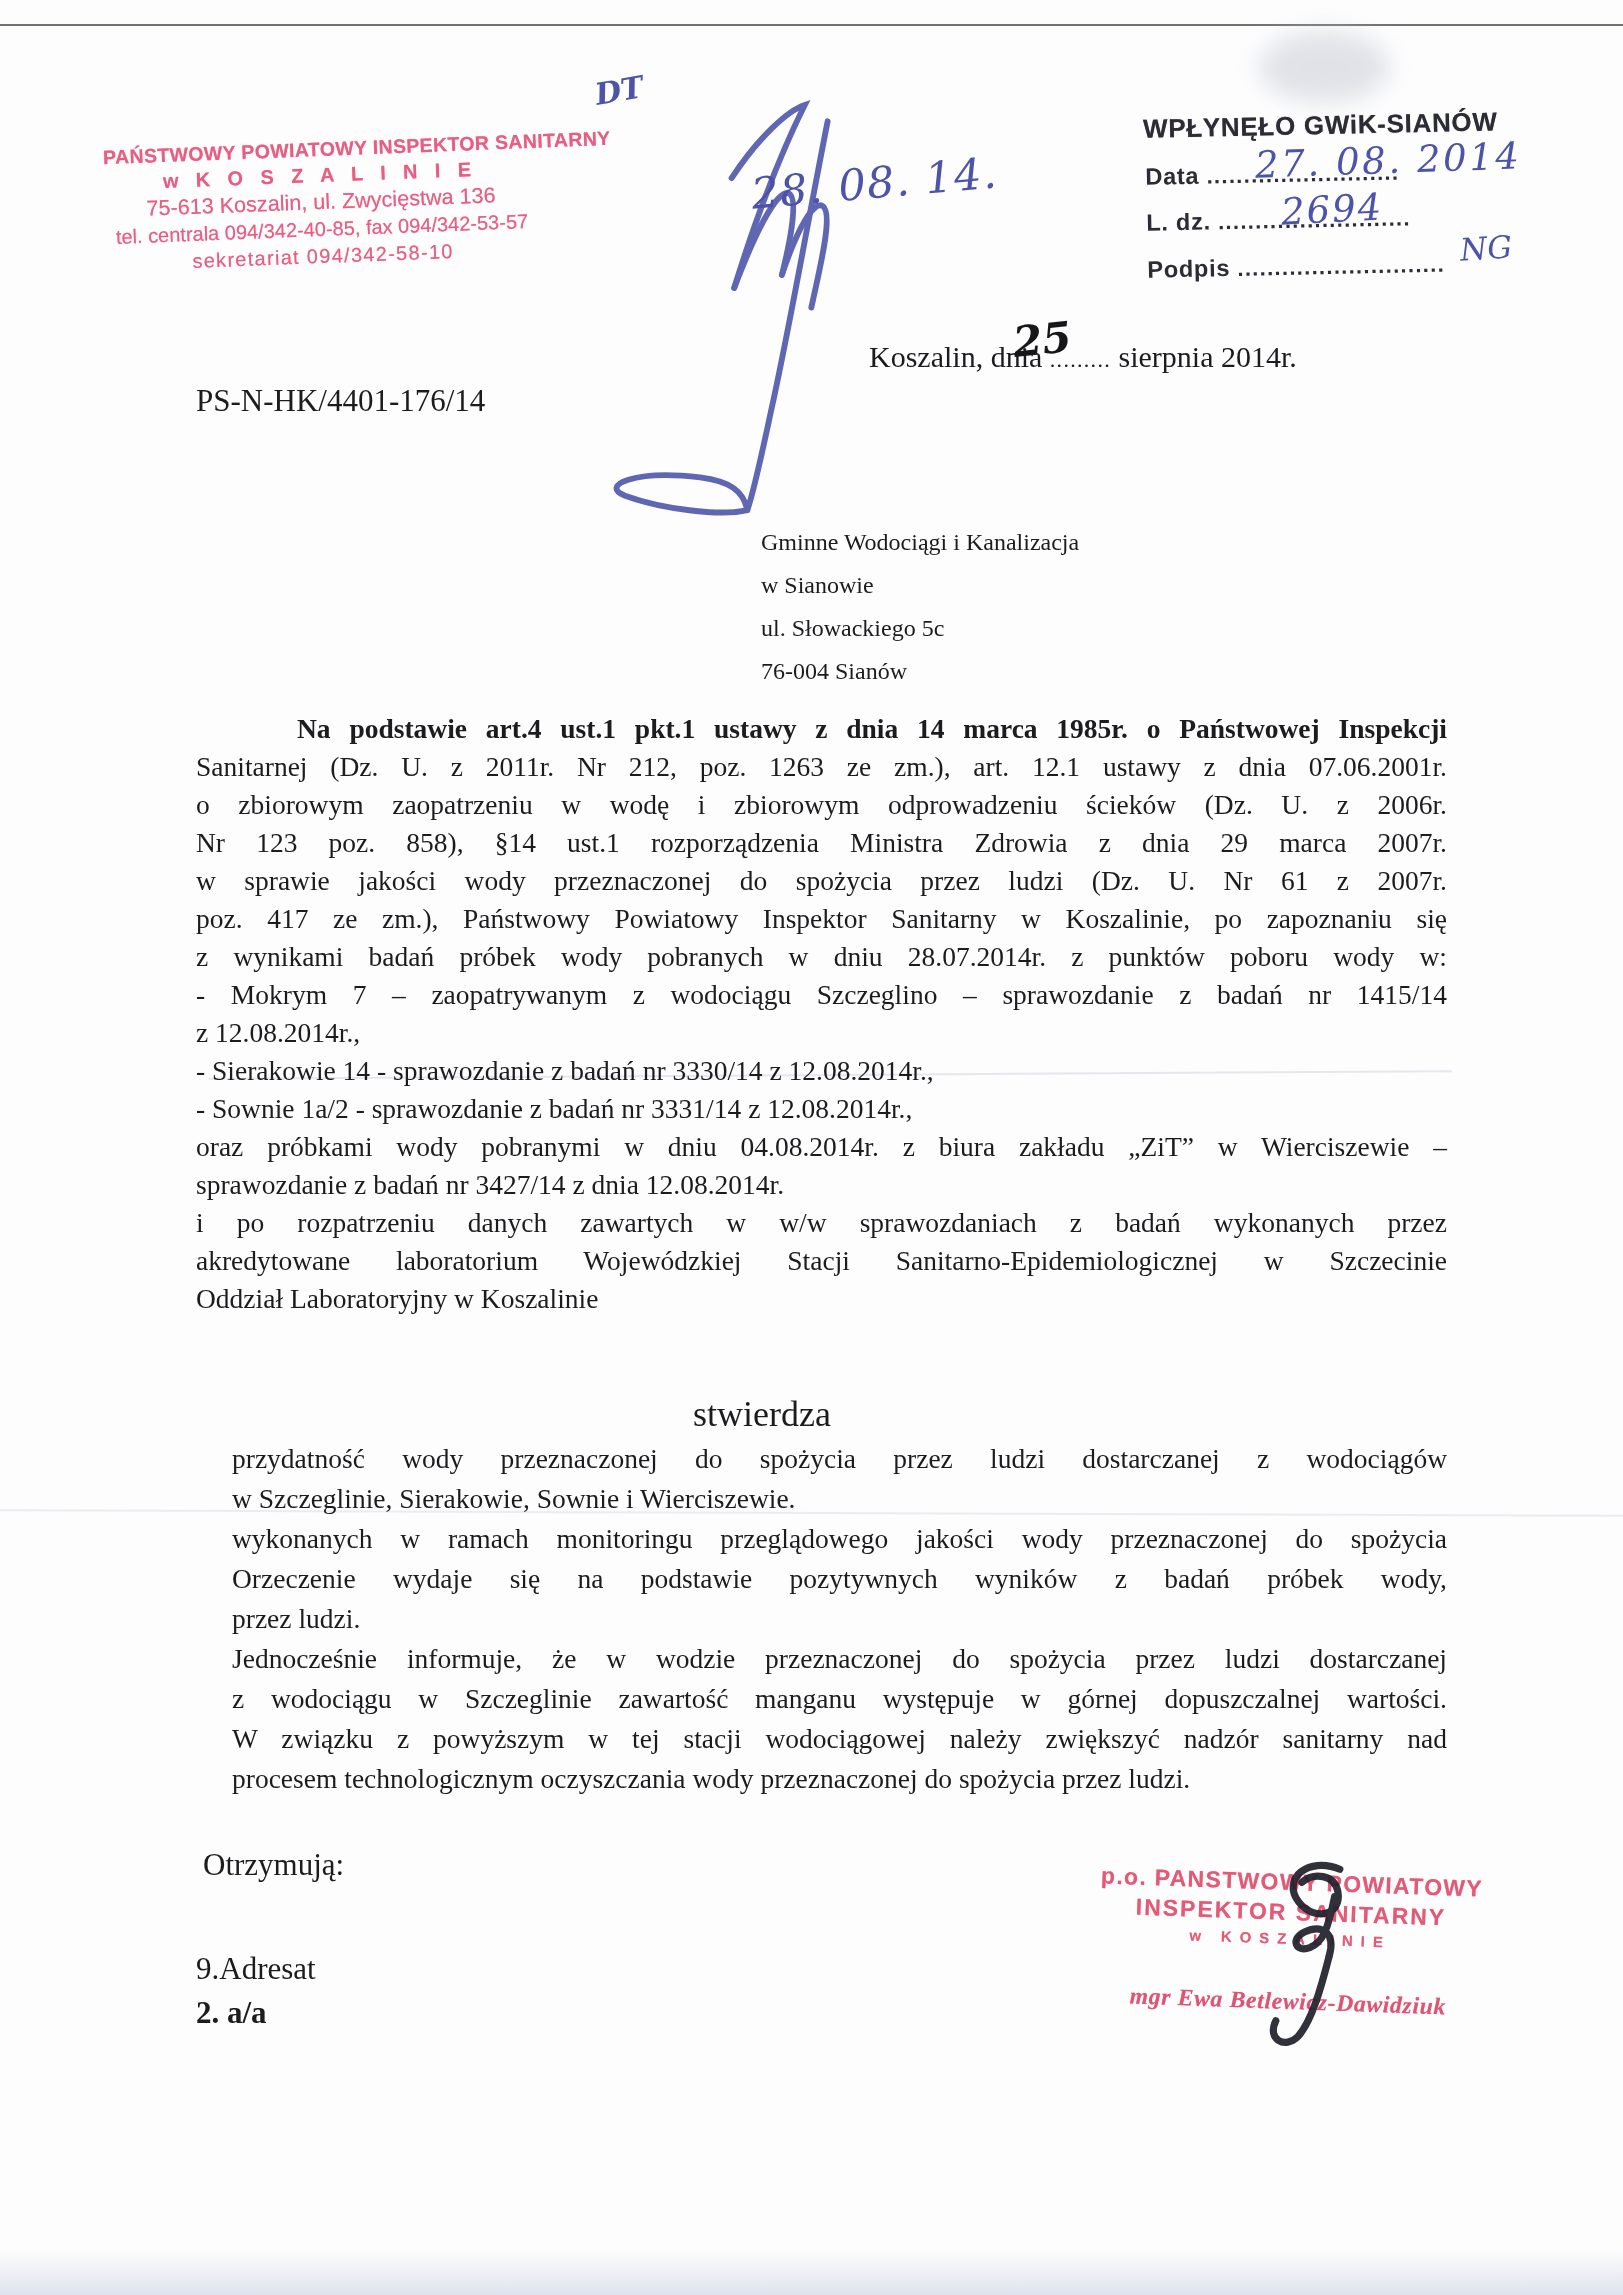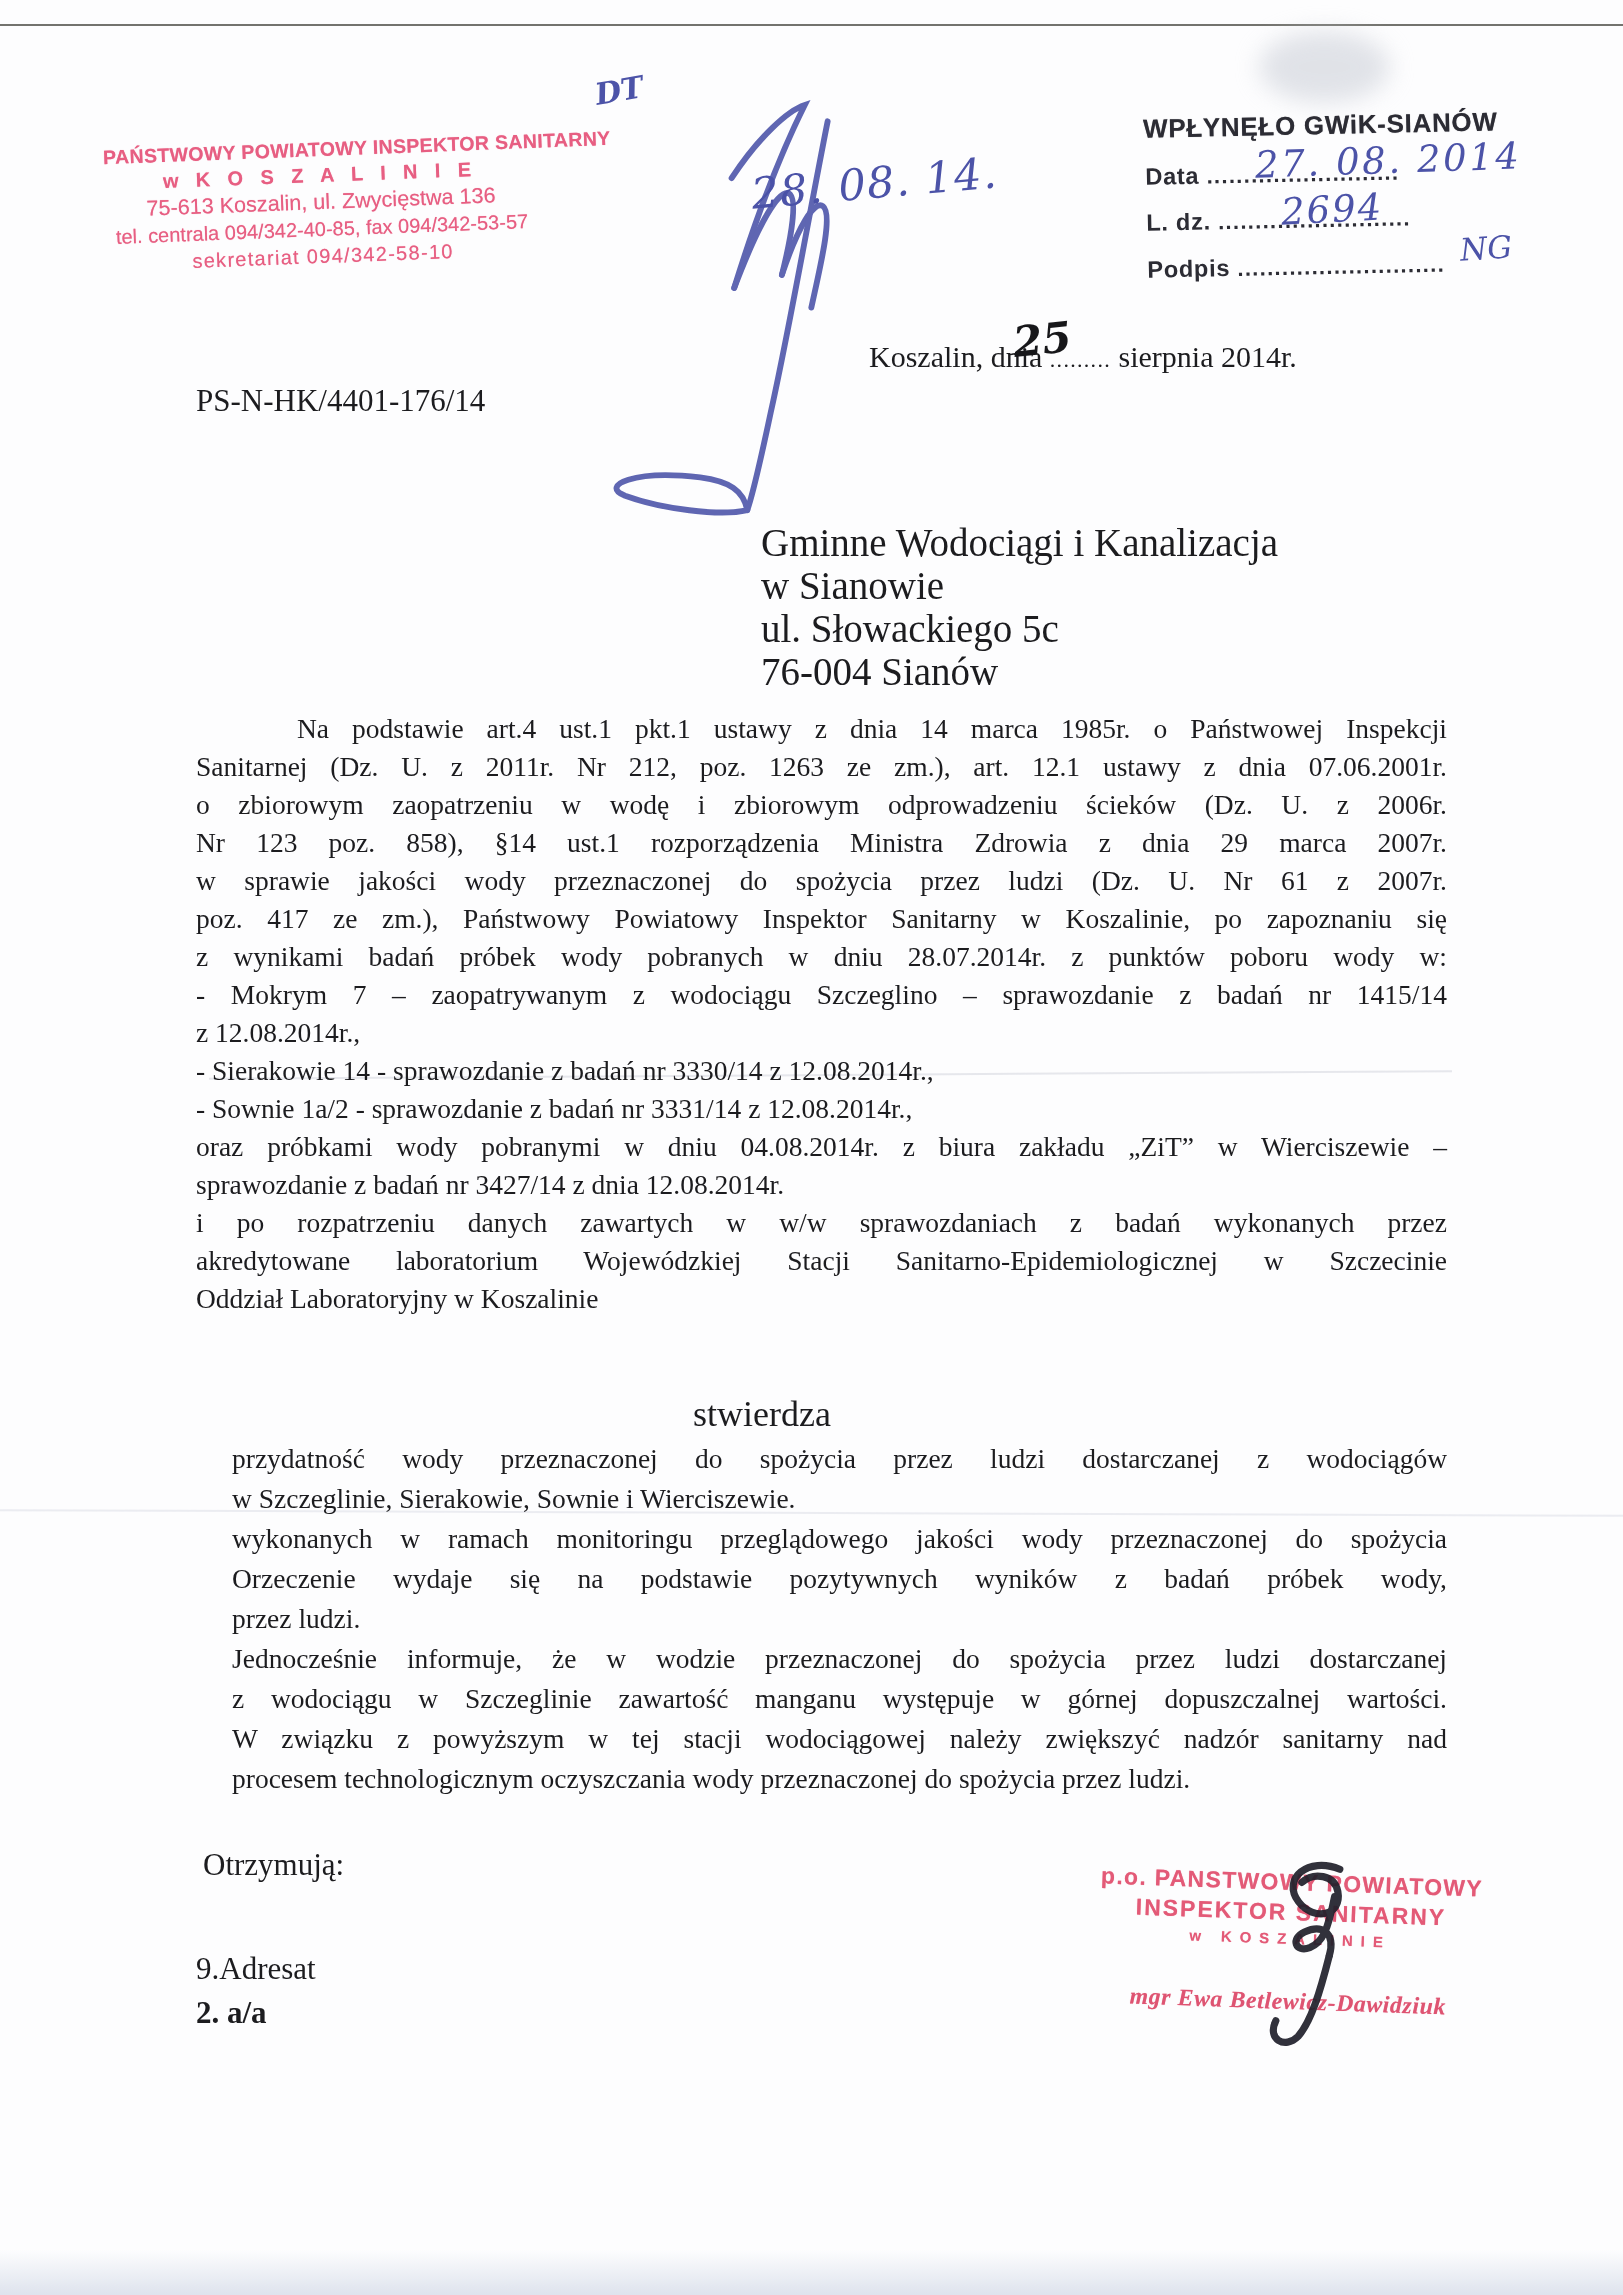--- a/index.html
+++ b/index.html
@@ -51,28 +51,28 @@
   }
   .hand-rec-date{left:1255px;top:139px;font-size:37px;transform:rotate(-2deg);letter-spacing:2.6px;}
   .hand-rec-num{left:1281px;top:188px;font-size:37px;transform:rotate(-3deg);letter-spacing:2px;}
   .hand-rec-ng{left:1460px;top:230px;font-size:31px;transform:rotate(-4deg);}
   .hand-dt{left:595px;top:73px;font-size:30px;font-weight:bold;transform:rotate(-10deg);}
   .hand-dt-date{left:751px;top:158px;font-size:43px;transform:rotate(-5deg);letter-spacing:1.3px;}
   .hand-day{left:1013px;top:315px;font-size:42px;font-weight:bold;color:#17171a;transform:rotate(-6deg);font-family:"DejaVu Serif", serif;font-style:italic;position:absolute;}
   
   .date-line{position:absolute;left:869px;top:340px;font-size:30px;white-space:nowrap;}
   .ref-number{position:absolute;left:196px;top:383px;font-size:31px;white-space:nowrap;}
-  .recipient{position:absolute;left:761px;top:521px;font-size:39px;line-height:43px;}
+  .recipient{position:absolute;left:761px;top:521px;font-size:24px;line-height:43px;}
   .body-block{position:absolute;left:196px;width:1251px;}
   #para1{top:710px;}
   #para2{top:1439px;}
   .ln{font-size:27.5px;line-height:38px;text-align:left;}
   #para2 .ln{line-height:40px;margin-left:36px;}
   .jf{text-align:justify;text-align-last:justify;}
-  .ind{text-indent:101px;}
+  .ind{text-indent:101px;font-weight:bold;}
   .stwierdza{position:absolute;left:196px;width:1132px;top:1362px;font-size:36px;text-align:center;margin-top:31px;}
   .closing-label{position:absolute;left:203px;top:1847px;font-size:31px;}
   .closing-item1{position:absolute;left:196px;top:1951px;font-size:31px;}
   .closing-item2{position:absolute;left:196px;top:1995px;font-size:31px;font-weight:bold;}
   
   .stamp-official{
     position:absolute;left:1074px;top:1867px;width:432px;
     transform:rotate(2deg);
     color:#e25270;text-align:center;
     font-family:"Liberation Sans", sans-serif;

